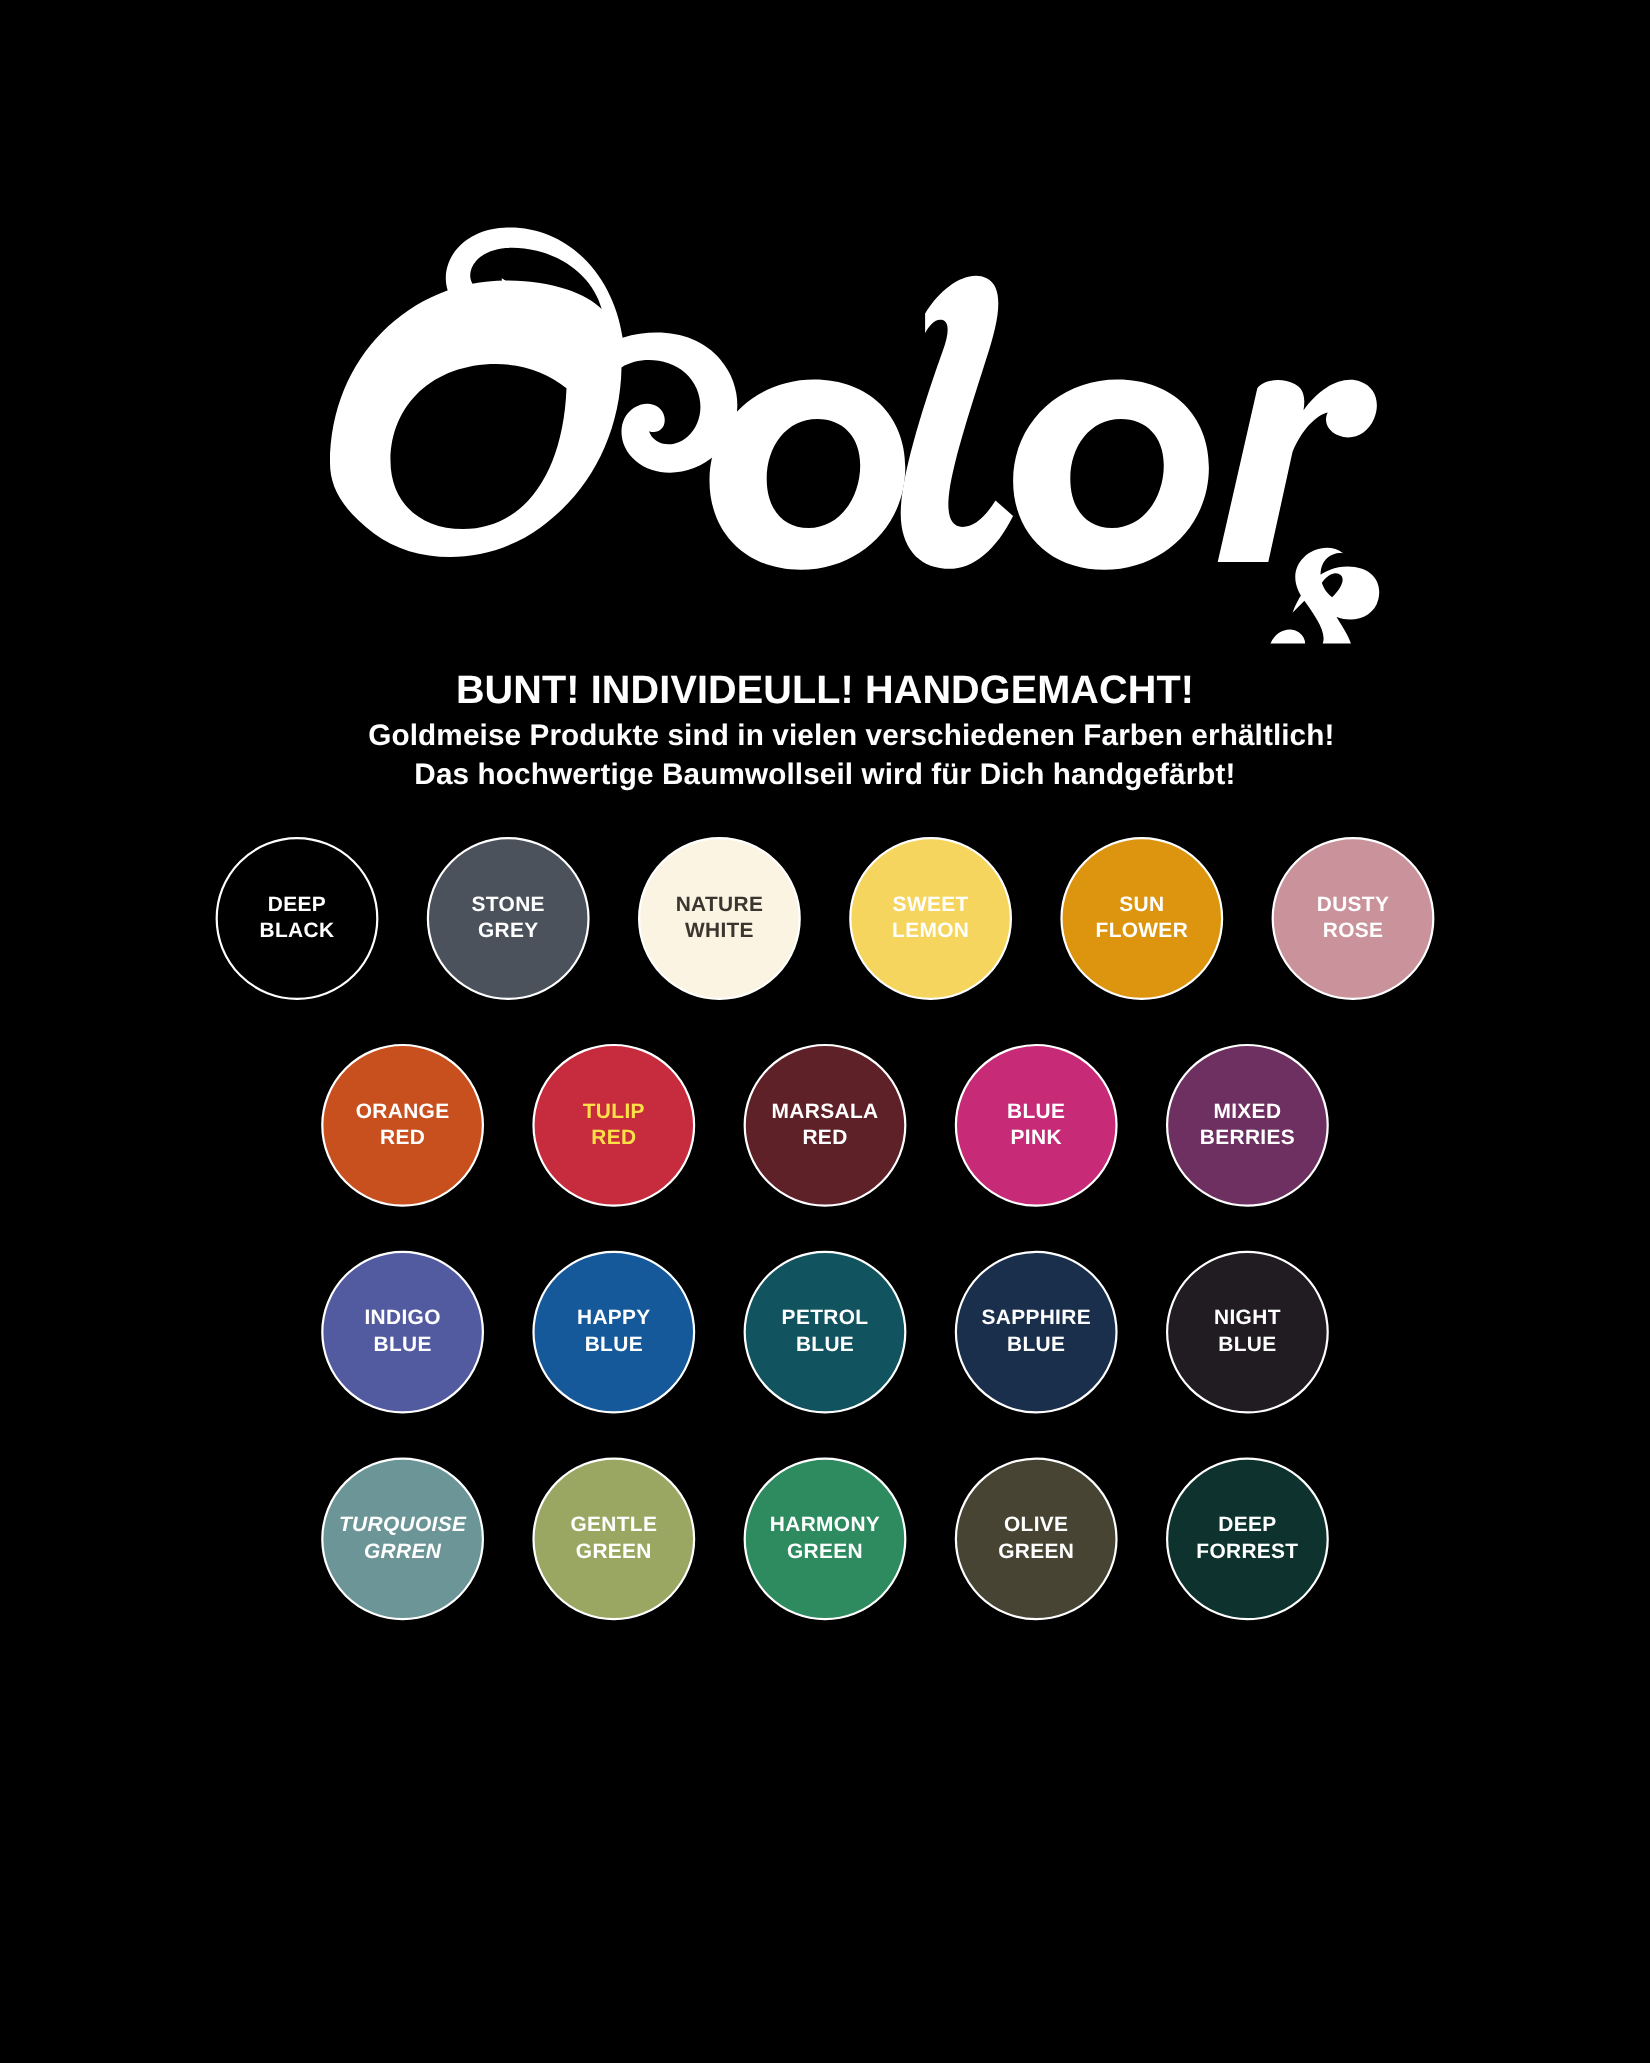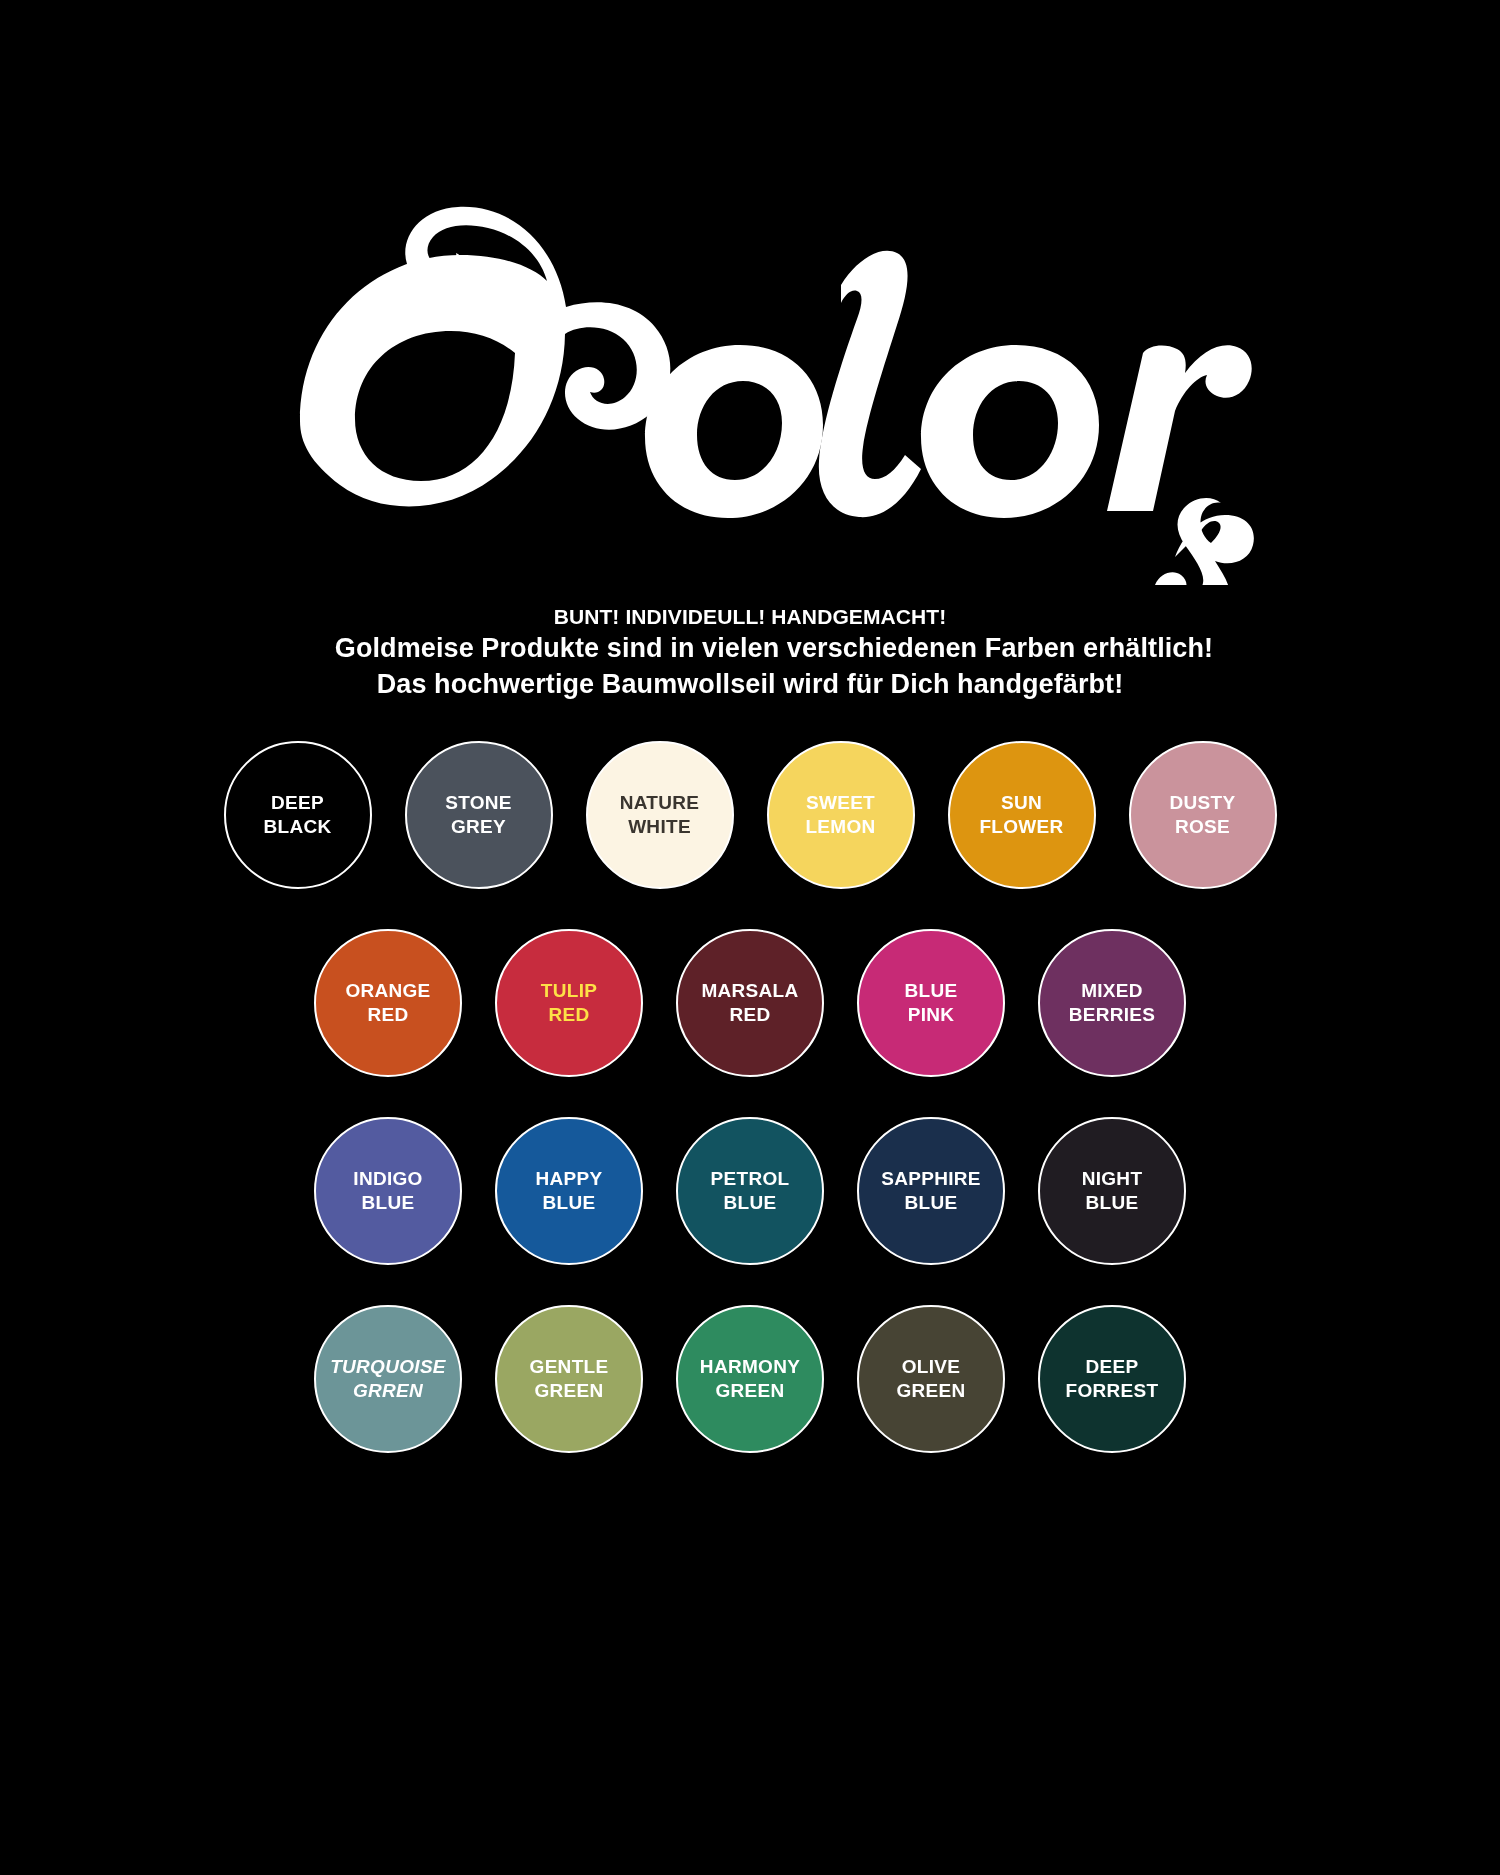--- a/index.html
+++ b/index.html
@@ -46,36 +46,36 @@
     margin-top: 8px;
     color: #ffffff;
   }
   .subtitle-line {
     font-weight: bold;
     letter-spacing: 0.1px;
     line-height: 1.33;
     color: #ffffff;
     white-space: nowrap;
   }
-  .subtitle-line.l1 { font-size: 21px; }
+  .subtitle-line.l1 { font-size: 36px; }
   .subtitle-line.l2 { font-size: 27px; padding-left: 48px; }
   .subtitle-line.l3 { font-size: 27px; }
 
   
   .swatch-rows {
     margin-top: 38px;
     width: 1500px;
     display: flex;
     flex-direction: column;
     align-items: center;
   }
   .swatch-row {
     display: flex;
     justify-content: center;
-    gap: 33px;
+    gap: 44px;
     margin-bottom: 40px;
   }
   .swatch {
     width: 148px;
     height: 148px;
     border-radius: 50%;
     box-sizing: border-box;
     border: 2px solid #ffffff;
     display: flex;
     flex-direction: column;

